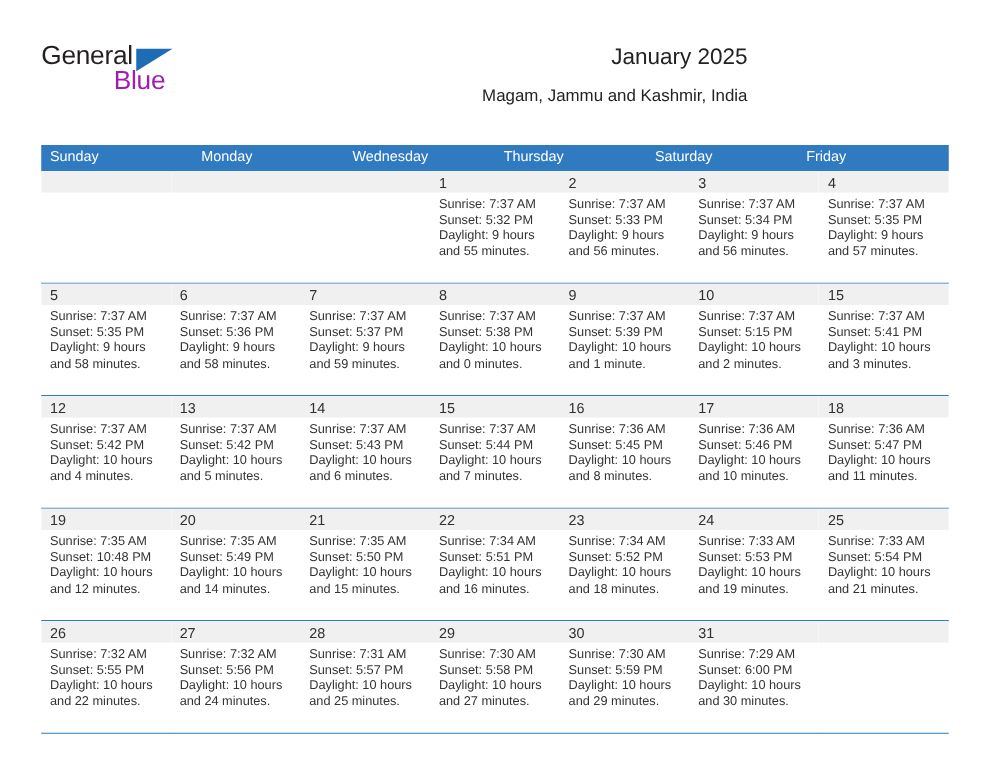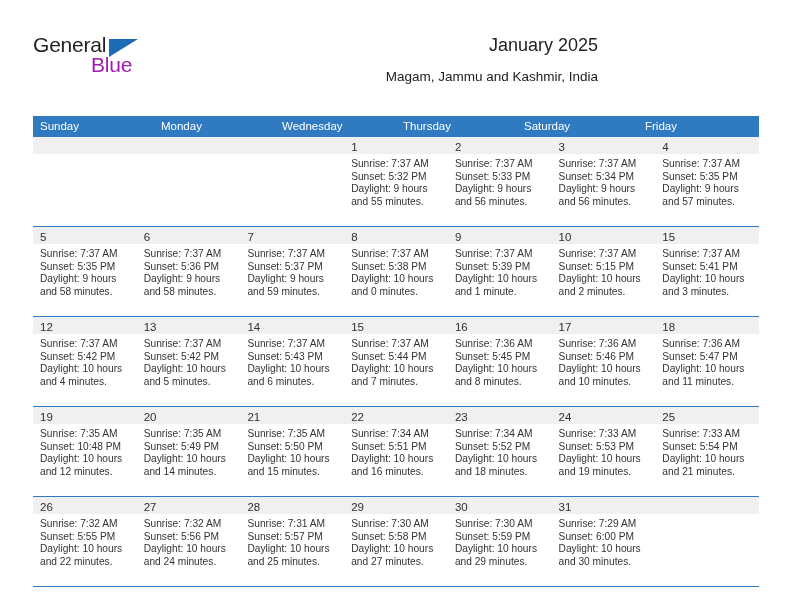--- a/index.html
+++ b/index.html
@@ -105,21 +105,21 @@
     box-sizing: border-box;
     white-space: nowrap;
     overflow: hidden;
   }
   .week {
     display: flex;
     height: 90px;
     border-bottom: 1.4px solid #2f7ac0;
     box-sizing: border-box;
   }
-  .week:last-child { border-bottom: 1.4px solid #2f7ac0; }
+  .week:last-child { border-bottom: 1.4px solid #2f7ac0; justify-content: center; }
   .cell {
     flex: 1 1 0;
     box-sizing: border-box;
     position: relative;
     background: #ffffff;
     overflow: hidden;
   }
   .cell .datebar {
     height: 17px;
     background: #f0f0f0;

